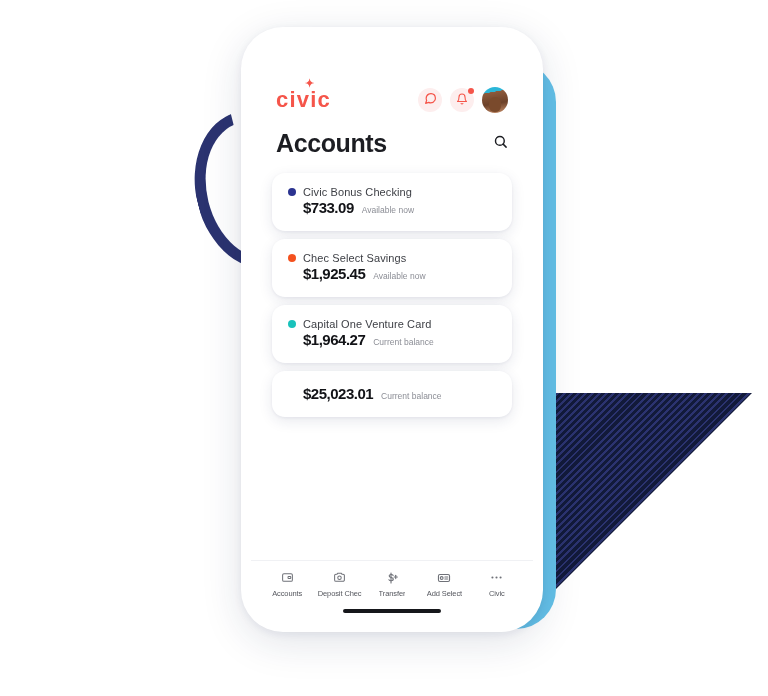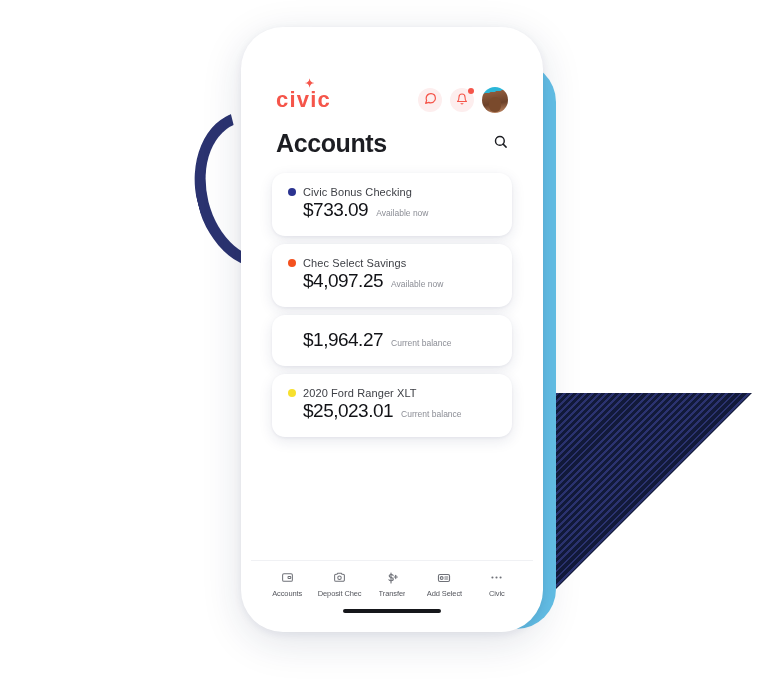--- a/index.html
+++ b/index.html
@@ -216,22 +216,22 @@
     white-space: nowrap;
   }
   .acct-bottom {
     display: flex;
     align-items: baseline;
     gap: 8px;
     padding-left: 15px;
     margin-top: 1px;
   }
   .acct-amount {
-    font-size: 19px;
-    font-weight: 400;
+    font-size: 15px;
+    font-weight: 700;
     color: #121317;
     letter-spacing: -0.5px;
     white-space: nowrap;
   }
   .acct-sub {
     font-size: 8.5px;
     color: #8b8d95;
     white-space: nowrap;
     text-align: right;
   }
@@ -340,37 +340,37 @@
             <span class="acct-sub">Available now</span>
           </div>
         </div>
 
         <div class="acct-card">
           <div class="acct-top">
             <span class="acct-dot" style="background:#f4511e"></span>
             <span class="acct-name">Chec Select Savings</span>
           </div>
           <div class="acct-bottom">
-            <span class="acct-amount">$4,097.25</span>
+            <span class="acct-amount">$1,925.45</span>
             <span class="acct-sub">Available now</span>
           </div>
         </div>
 
         <div class="acct-card">
+          <div class="acct-top">
+            <span class="acct-dot" style="background:#19c2bb"></span>
+            <span class="acct-name">Capital One Venture Card</span>
+          </div>
           <div class="acct-bottom">
             <span class="acct-amount">$1,964.27</span>
             <span class="acct-sub">Current balance</span>
           </div>
         </div>
 
         <div class="acct-card">
-          <div class="acct-top">
-            <span class="acct-dot" style="background:#f7e02e"></span>
-            <span class="acct-name">2020 Ford Ranger XLT</span>
-          </div>
           <div class="acct-bottom">
             <span class="acct-amount">$25,023.01</span>
             <span class="acct-sub">Current balance</span>
           </div>
         </div>
 
       </div>
 
       <div class="tabbar">
 

